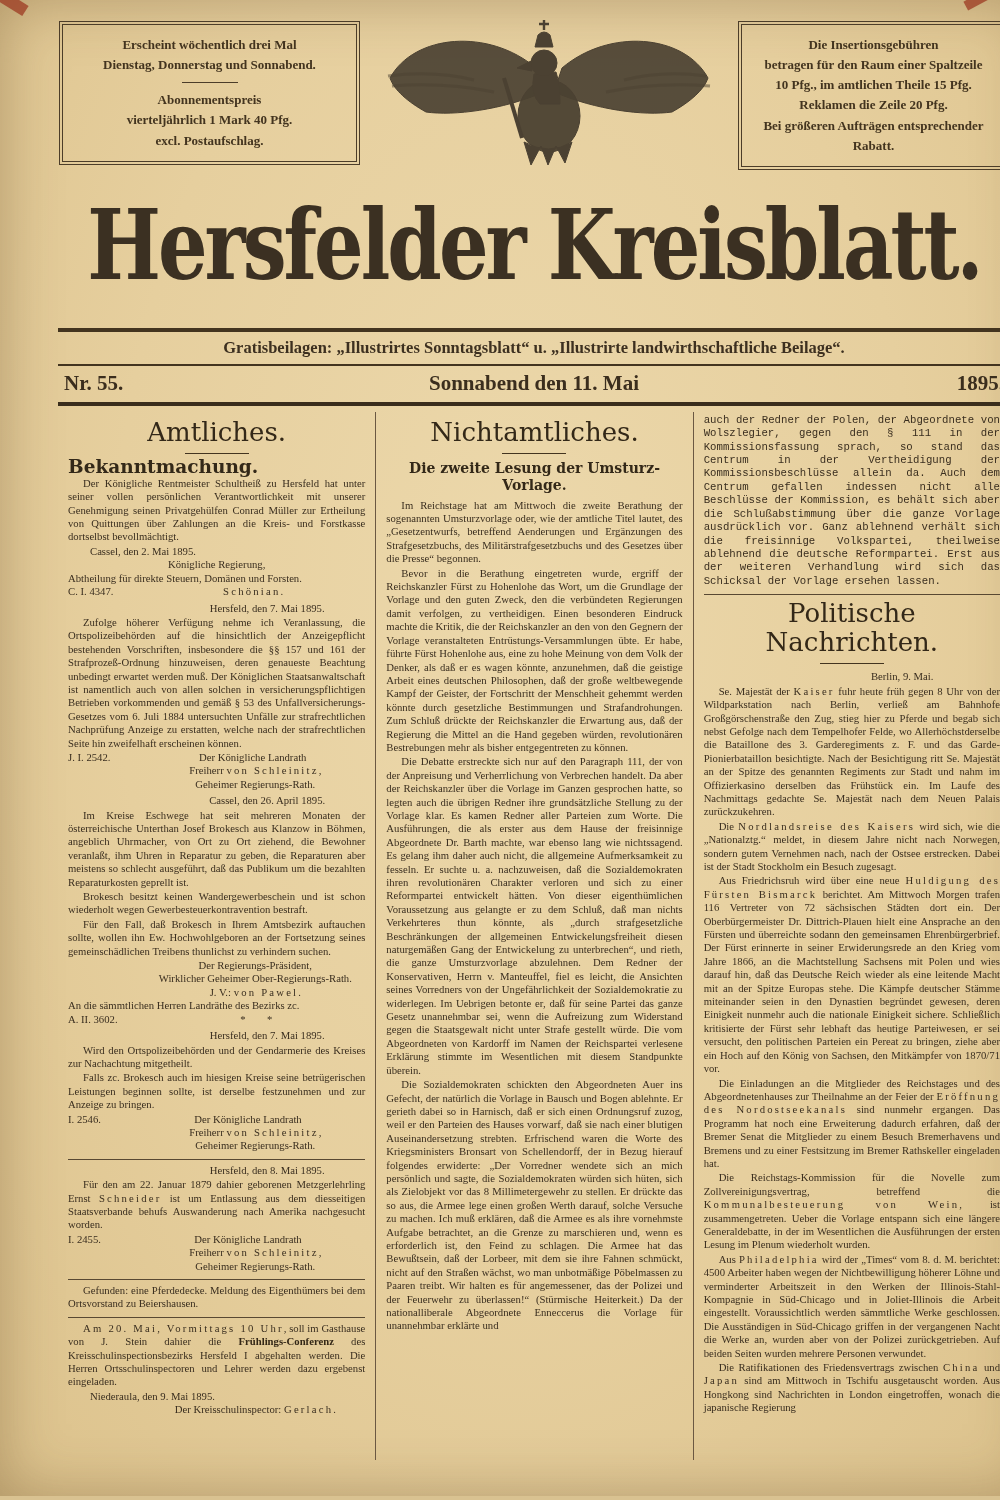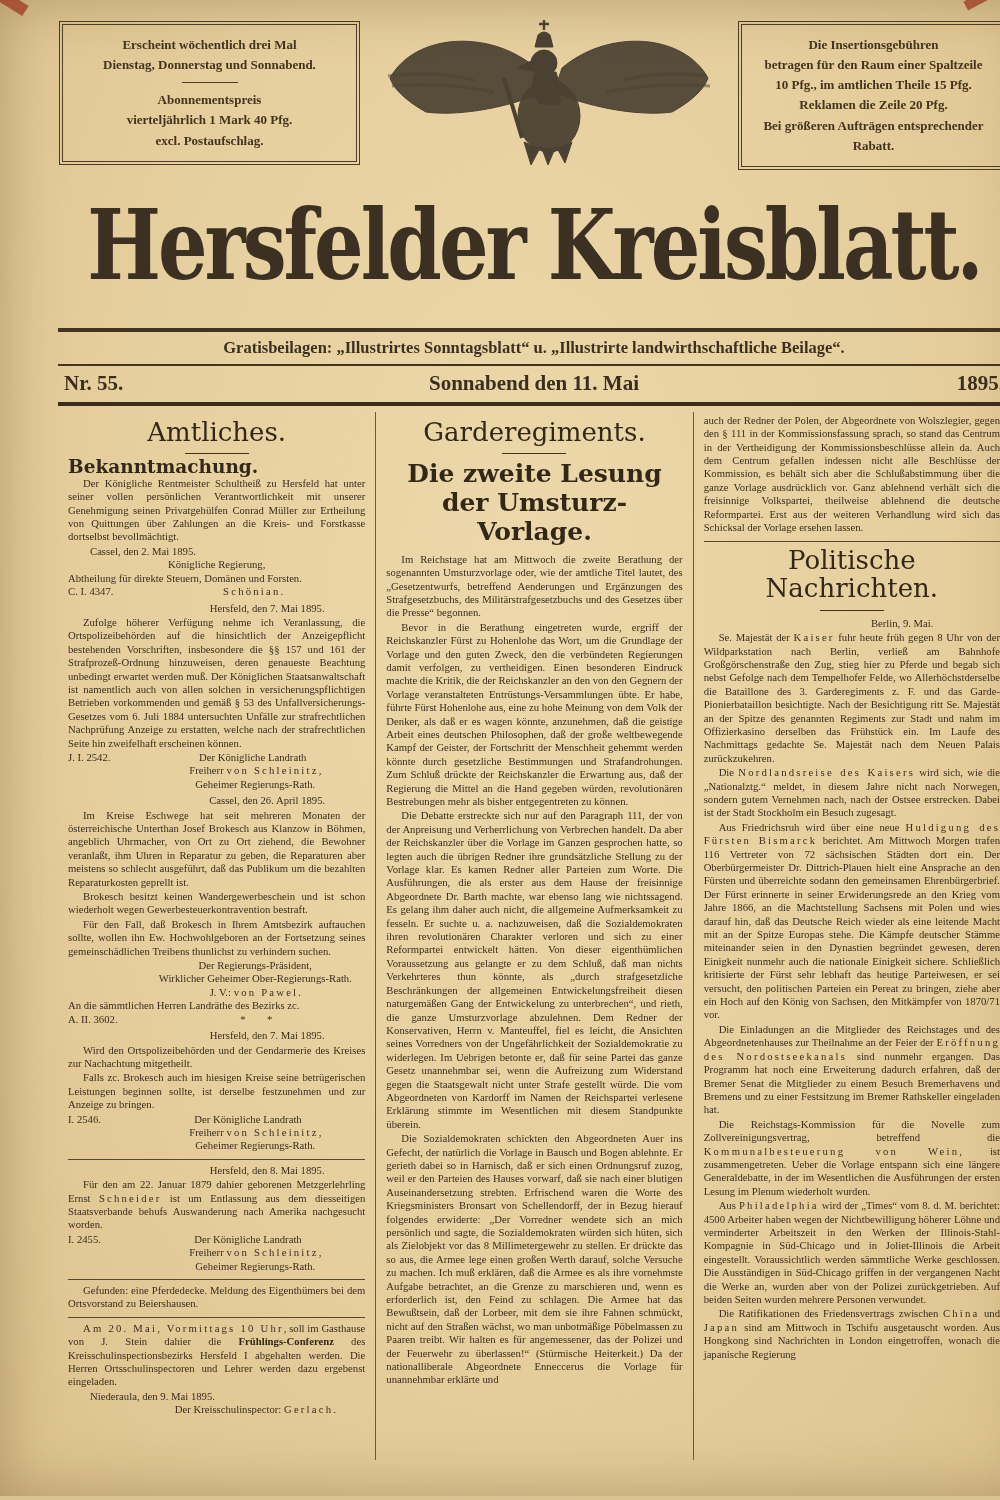--- a/index.html
+++ b/index.html
@@ -42,23 +42,23 @@
     color:#3a2e1f;overflow:hidden;}
   .col + .col{border-left:1px solid #6b5842;}
 
   .section-heading{text-align:center;font-family:"DejaVu Serif",serif;font-weight:normal;
     font-size:26px;line-height:1.1;color:#332818;margin:4px 0 2px 0;text-indent:0;}
   .section-heading::after{content:"";display:block;width:64px;margin:7px auto 6px auto;
     border-top:1.5px solid #43341f;}
   .article-heading{text-align:left;font-family:"DejaVu Serif",serif;font-weight:bold;
     font-size:18.5px;color:#332818;margin:2px 0 3px 0;text-indent:0;}
   .big-heading{text-align:center;font-family:"DejaVu Serif",serif;font-weight:bold;
-    font-size:25px;line-height:1.15;color:#332818;margin:4px 0 6px 0;text-indent:0;}
+    font-size:14px;line-height:1.15;color:#332818;margin:4px 0 6px 0;text-indent:0;}
   .para{text-indent:15px;margin:0 0 1px 0;}
-  .para-noindent{text-indent:0;margin:0 0 1px 0;}
+  .para-noindent{text-indent:0;margin:0 0 1px 0;font-family:Liberation Mono, monospace;}
   .dateline{text-align:center;padding-left:34%;margin:3px 0 1px 0;}
   .center{text-align:center;}
   .indent{padding-left:22px;text-align:left;}
   .left{text-align:left;}
   .sigline{text-align:center;padding-left:26%;}
   .sigrow{display:flex;}
   .sigrow .l{flex:0 0 auto;}
   .sigrow .r{flex:1;text-align:center;padding-left:10%;}
   .rule{border-top:1.5px solid #584832;margin:6px 0 4px 0;}
   .g{letter-spacing:2.2px;}
@@ -172,21 +172,21 @@
         <div class="sigline">Freiherr <span class="g">von Schleinitz</span>,</div>
         <div class="sigline">Geheimer Regierungs-Rath.</div>
         <div class="rule"></div>
         <div class="para">Gefunden: eine Pferdedecke. Meldung des Eigenthümers bei dem Ortsvorstand zu Beiershausen.</div>
         <div class="rule"></div>
         <div class="para"><span class="g">Am 20. Mai, Vormittags 10 Uhr</span>, soll im Gasthause von J. Stein dahier die <b>Frühlings-Conferenz</b> des Kreisschulinspectionsbezirks Hersfeld I abgehalten werden. Die Herren Ortsschulinspectoren und Lehrer werden dazu ergebenst eingeladen.</div>
         <div class="indent">Niederaula, den 9. Mai 1895.</div>
         <div class="sigline">Der Kreisschulinspector: <span class="g">Gerlach</span>.</div>
       </div>
     <div class="col">
-        <div class="section-heading">Garderegiments.</div>
+        <div class="section-heading">Nichtamtliches.</div>
         <div class="big-heading">Die zweite Lesung der Umsturz-Vorlage.</div>
         <div class="para">Im Reichstage hat am Mittwoch die zweite Berathung der sogenannten Umsturzvorlage oder, wie der amtliche Titel lautet, des „Gesetzentwurfs, betreffend Aenderungen und Ergänzungen des Strafgesetzbuchs, des Militärstrafgesetzbuchs und des Gesetzes über die Presse“ begonnen.</div>
         <div class="para">Bevor in die Berathung eingetreten wurde, ergriff der Reichskanzler Fürst zu Hohenlohe das Wort, um die Grundlage der Vorlage und den guten Zweck, den die verbündeten Regierungen damit verfolgen, zu vertheidigen. Einen besonderen Eindruck machte die Kritik, die der Reichskanzler an den von den Gegnern der Vorlage veranstalteten Entrüstungs-Versammlungen übte. Er habe, führte Fürst Hohenlohe aus, eine zu hohe Meinung von dem Volk der Denker, als daß er es wagen könnte, anzunehmen, daß die geistige Arbeit eines deutschen Philosophen, daß der große weltbewegende Kampf der Geister, der Fortschritt der Menschheit gehemmt werden könnte durch gesetzliche Bestimmungen und Strafandrohungen. Zum Schluß drückte der Reichskanzler die Erwartung aus, daß der Regierung die Mittel an die Hand gegeben würden, revolutionären Bestrebungen mehr als bisher entgegentreten zu können.</div>
         <div class="para">Die Debatte erstreckte sich nur auf den Paragraph 111, der von der Anpreisung und Verherrlichung von Verbrechen handelt. Da aber der Reichskanzler über die Vorlage im Ganzen gesprochen hatte, so legten auch die übrigen Redner ihre grundsätzliche Stellung zu der Vorlage klar. Es kamen Redner aller Parteien zum Worte. Die Ausführungen, die als erster aus dem Hause der freisinnige Abgeordnete Dr. Barth machte, war ebenso lang wie nichtssagend. Es gelang ihm daher auch nicht, die allgemeine Aufmerksamkeit zu fesseln. Er suchte u. a. nachzuweisen, daß die Sozialdemokraten ihren revolutionären Charakter verloren und sich zu einer Reformpartei entwickelt hätten. Von dieser eigenthümlichen Voraussetzung aus gelangte er zu dem Schluß, daß man nichts Verkehrteres thun könnte, als „durch strafgesetzliche Beschränkungen der allgemeinen Entwickelungsfreiheit diesen naturgemäßen Gang der Entwickelung zu unterbrechen“, und rieth, die ganze Umsturzvorlage abzulehnen. Dem Redner der Konservativen, Herrn v. Manteuffel, fiel es leicht, die Ansichten seines Vorredners von der Ungefährlichkeit der Sozialdemokratie zu widerlegen. Im Uebrigen betonte er, daß für seine Partei das ganze Gesetz unannehmbar sei, wenn die Aufreizung zum Widerstand gegen die Staatsgewalt nicht unter Strafe gestellt würde. Die vom Abgeordneten von Kardorff im Namen der Reichspartei verlesene Erklärung stimmte im Wesentlichen mit diesem Standpunkte überein.</div>
         <div class="para">Die Sozialdemokraten schickten den Abgeordneten Auer ins Gefecht, der natürlich die Vorlage in Bausch und Bogen ablehnte. Er gerieth dabei so in Harnisch, daß er sich einen Ordnungsruf zuzog, weil er den Parteien des Hauses vorwarf, daß sie nach einer blutigen Auseinandersetzung strebten. Erfrischend waren die Worte des Kriegsministers Bronsart von Schellendorff, der in Bezug hierauf folgendes erwiderte: „Der Vorredner wendete sich an mich persönlich und sagte, die Sozialdemokraten würden sich hüten, sich als Zielobjekt vor das 8 Millimetergewehr zu stellen. Er drückte das so aus, die Armee lege einen großen Werth darauf, solche Versuche zu machen. Ich muß erklären, daß die Armee es als ihre vornehmste Aufgabe betrachtet, an die Grenze zu marschieren und, wenn es erforderlich ist, den Feind zu schlagen. Die Armee hat das Bewußtsein, daß der Lorbeer, mit dem sie ihre Fahnen schmückt, nicht auf den Straßen wächst, wo man unbotmäßige Pöbelmassen zu Paaren treibt. Wir halten es für angemessener, das der Polizei und der Feuerwehr zu überlassen!“ (Stürmische Heiterkeit.) Da der nationalliberale Abgeordnete Enneccerus die Vorlage für unannehmbar erklärte und</div>
       </div>
     <div class="col">
         <div class="para-noindent">auch der Redner der Polen, der Abgeordnete von Wolszlegier, gegen den § 111 in der Kommissionsfassung sprach, so stand das Centrum in der Vertheidigung der Kommissionsbeschlüsse allein da. Auch dem Centrum gefallen indessen nicht alle Beschlüsse der Kommission, es behält sich aber die Schlußabstimmung über die ganze Vorlage ausdrücklich vor. Ganz ablehnend verhält sich die freisinnige Volkspartei, theilweise ablehnend die deutsche Reformpartei. Erst aus der weiteren Verhandlung wird sich das Schicksal der Vorlage ersehen lassen.</div>
         <div class="rule"></div>
         <div class="section-heading">Politische Nachrichten.</div>

